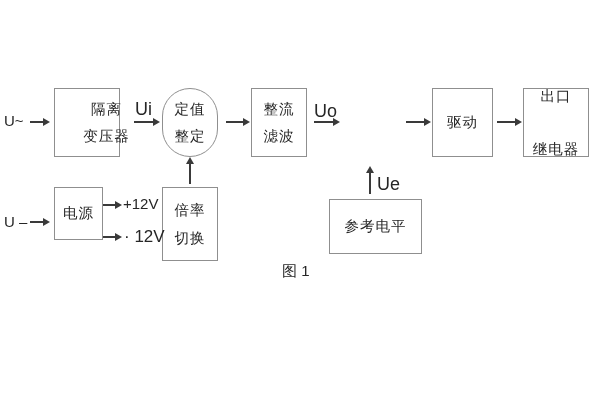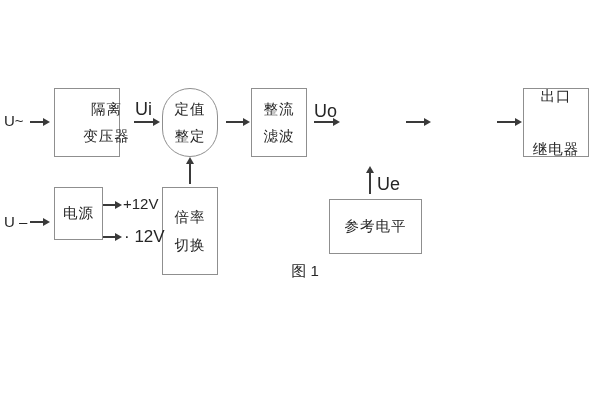--- a/index.html
+++ b/index.html
@@ -40,21 +40,21 @@
   }
   .varrow { position:absolute; width:2px; background:#3a3a3a; }
   .varrow::after {
     content:""; position:absolute; top:-6px; left:50%;
     transform:translateX(-50%);
     width:0; height:0;
     border-bottom:7px solid #3a3a3a;
     border-left:4px solid transparent;
     border-right:4px solid transparent;
   }
-  .caption { text-align:center; }
+  .caption { text-align:left; }
 </style>
 </head>
 <body>
 
 <div class="stage">
 
   <span class="lbl" style="left:4px; top:113px; font-size:15px;">U~</span>
   <span class="lbl" style="left:4px; top:214px; font-size:15px;">U –</span>
 
   <div class="blk" style="left:54px; top:88px; width:66px; height:69px;padding-left:39px;">
@@ -66,31 +66,34 @@
     <span class="bl">定值</span>
     <span class="bl">整定</span>
   </div>
 
   <div class="blk" style="left:251px; top:88px; width:56px; height:69px;">
     <span class="bl">整流</span>
     <span class="bl">滤波</span>
   </div>
 
 
+  <div class="blk" style="left:432px; top:88px; width:61px; height:69px;">
+    <span class="bl">驱动</span>
+  </div>
 
   <div class="blk" style="left:523px; top:88px; width:66px; height:69px;justify-content:space-between;">
     <span class="bl">出口</span>
     <span class="bl">继电器</span>
   </div>
 
   <div class="blk" style="left:54px; top:187px; width:49px; height:53px;">
     <span class="bl">电源</span>
   </div>
 
-  <div class="blk" style="left:162px; top:187px; width:56px; height:88px;">
+  <div class="blk" style="left:162px; top:187px; width:56px; height:74px;">
     <span class="bl">倍率</span>
     <span class="bl">切换</span>
   </div>
 
   <div class="blk" style="left:329px; top:199px; width:93px; height:55px;">
     <span class="bl">参考电平</span>
   </div>
 
   <span class="lbl" style="left:135px; top:100px;">Ui</span>
   <span class="lbl" style="left:314px; top:102px;">Uo</span>

